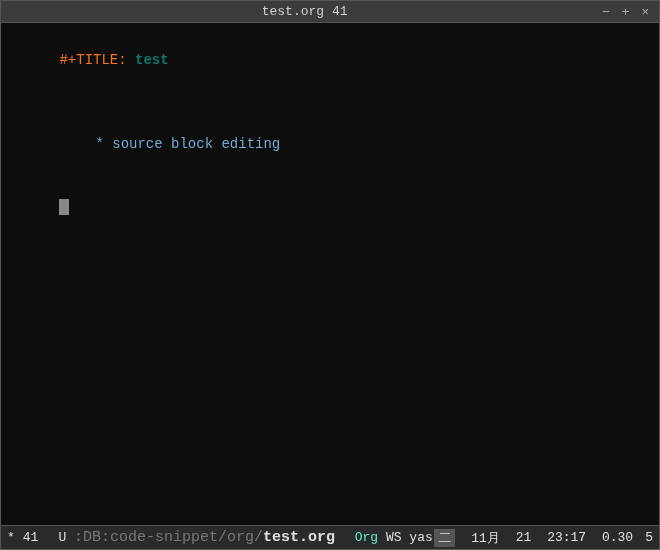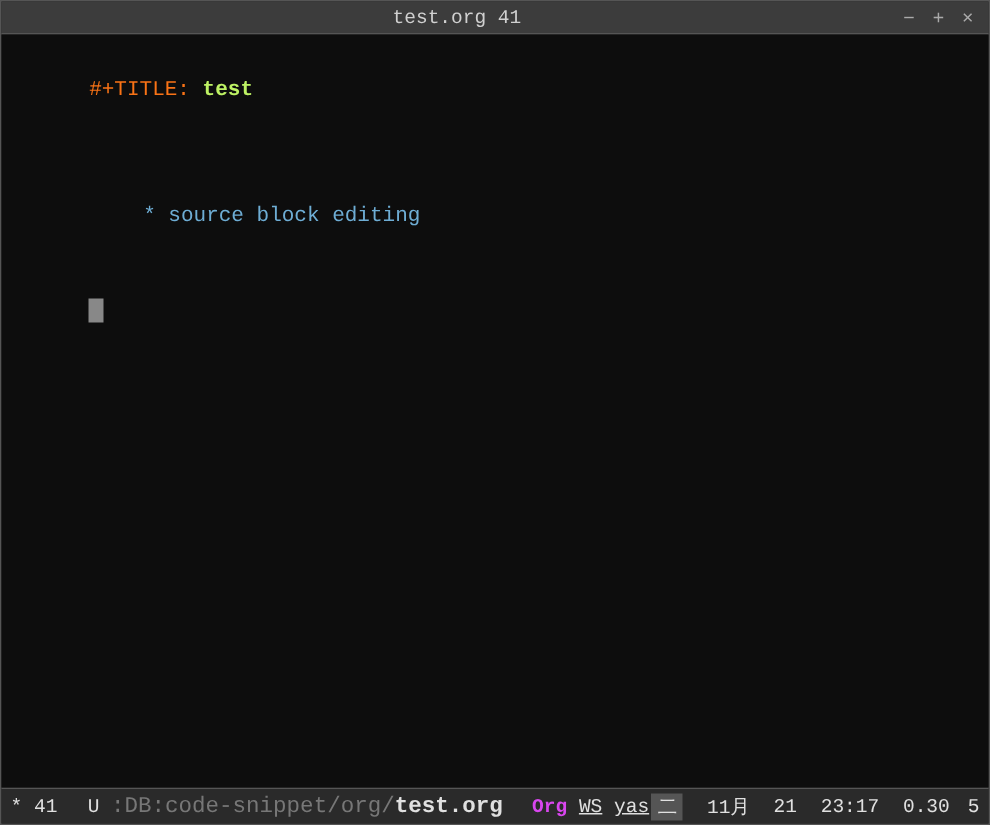--- a/index.html
+++ b/index.html
@@ -72,21 +72,21 @@
       font-family: 'Courier New', Courier, monospace;
       white-space: pre;
     }
 
     .keyword-title {
       color: #f97316;
       font-weight: normal;
     }
 
     .keyword-title-value {
-      color: #bef264;
+      color: #0f766e;
       font-weight: bold;
     }
 
     .comment-text {
       color: #6eadd4;
       margin-left: 36px;
     }
 
     .cursor-block {
       display: inline-block;
@@ -126,28 +126,26 @@
       color: #777;
       font-size: 15px;
     }
 
     .status-db-path-bold {
       color: #e0e0e0;
       font-weight: bold;
     }
 
     .status-org {
-      color: #d946ef;
+      color: #5eead4;
       margin-left: 4px;
-      font-weight: bold;
     }
 
     .status-ws-yas {
       color: #e0e0e0;
-      text-decoration: underline;
     }
 
     .status-spacer {
       flex: 1;
     }
 
     .status-right {
       display: flex;
       align-items: center;
       gap: 4px;

